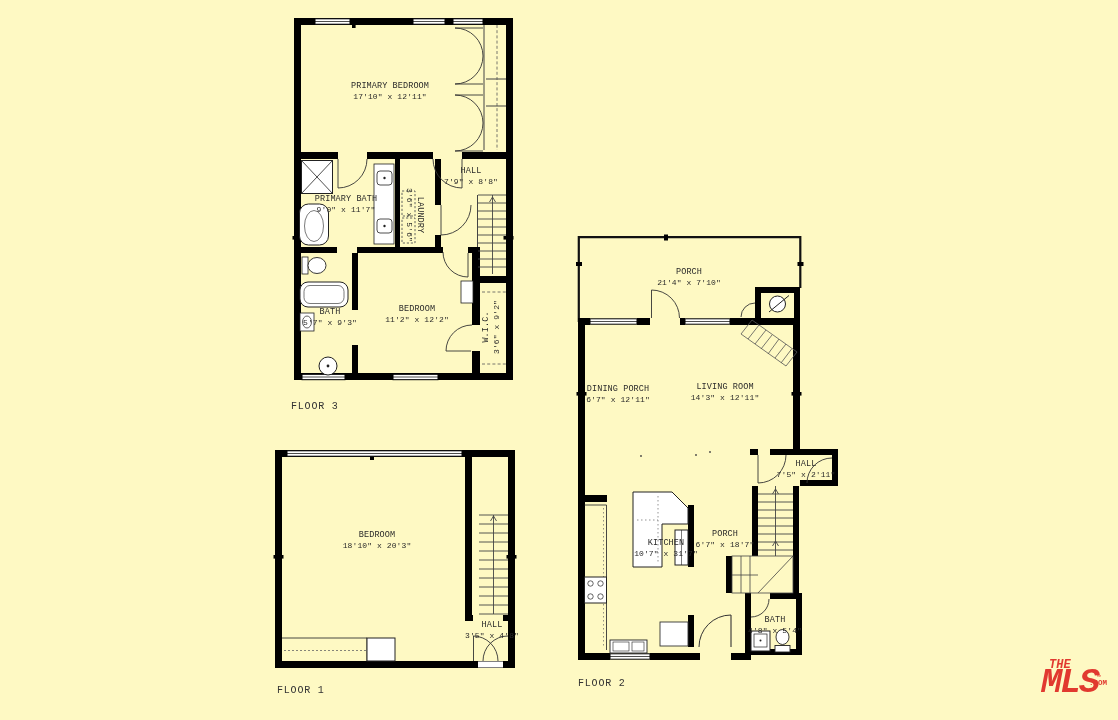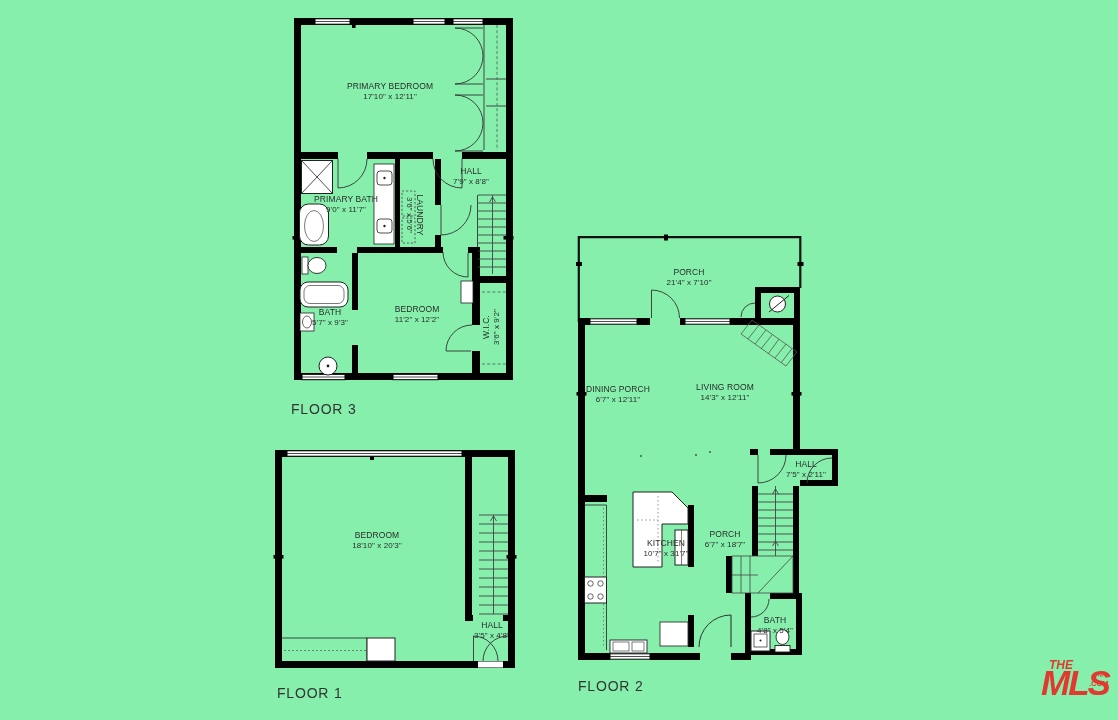--- a/index.html
+++ b/index.html
@@ -1,26 +1,26 @@
 <!DOCTYPE html>
 <html><head>
 <meta charset="utf-8">
 <style>
   html,body{margin:0;padding:0;background:#fff;}
-  #canvas{position:relative;width:1118px;height:720px;background:#86efac;overflow:hidden;
-          font-family:Liberation Sans, sans-serif;}
+  #canvas{position:relative;width:1118px;height:720px;background:#fef9c3;overflow:hidden;
+          font-family:Liberation Mono, monospace;}
   #plan-svg{position:absolute;left:0;top:0;}
   .room-label{position:absolute;transform:translateX(-50%);text-align:center;
               color:#2b2b2b;font-size:8.5px;line-height:10.5px;letter-spacing:.1px;
               white-space:nowrap;}
   .room-label .dims{display:block;font-size:8px;}
   .room-label .nm{display:block;}
   .room-label.rot{transform:translate(-50%,-50%) rotate(90deg);}
   .room-label.rotccw{transform:translate(-50%,-50%) rotate(-90deg);}
-  .floor-label{position:absolute;font-size:14px;letter-spacing:.8px;color:#333;}
+  .floor-label{position:absolute;font-size:10px;letter-spacing:.8px;color:#333;}
   #mls-logo{position:absolute;left:1040px;top:656px;width:72px;height:56px;}
   #mls-logo span{position:absolute;font-style:italic;font-weight:bold;}
   .logo-the{left:9px;top:2px;font-size:12px;}
   .logo-mls{left:1px;top:7px;font-size:35px;letter-spacing:-2px;}
   .logo-tm{left:57px;top:18px;font-size:6px;}
   .logo-com{left:49px;top:23px;font-size:7.5px;font-style:normal !important;}
 </style>
 </head>
 <body>
 

